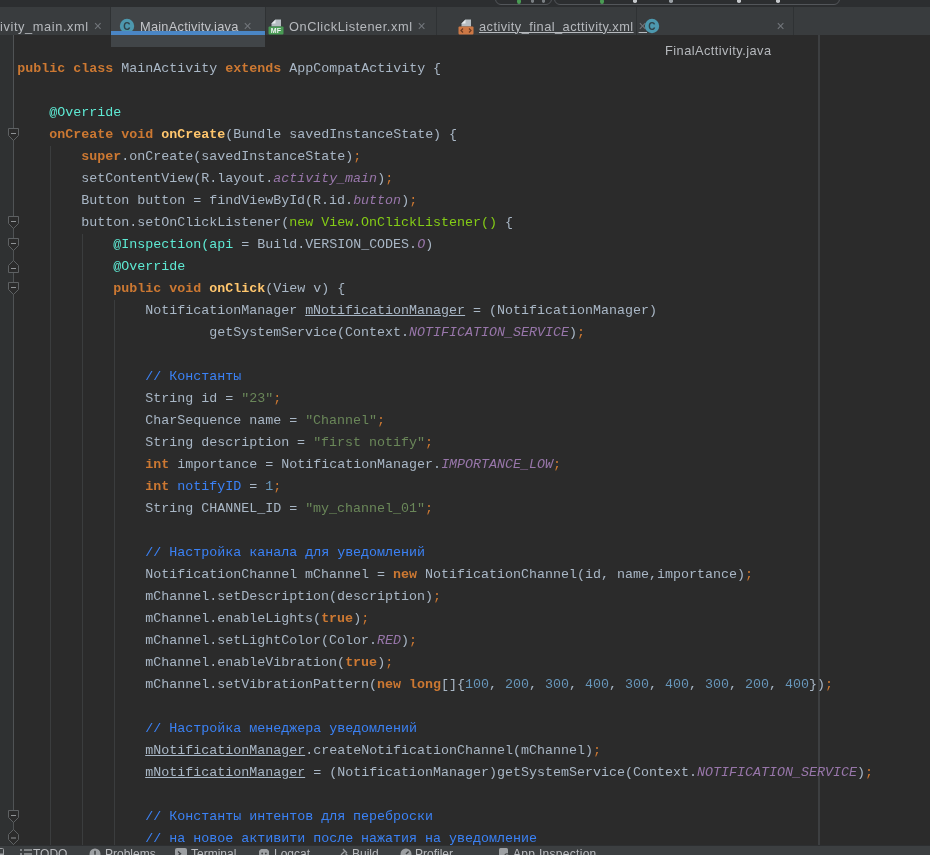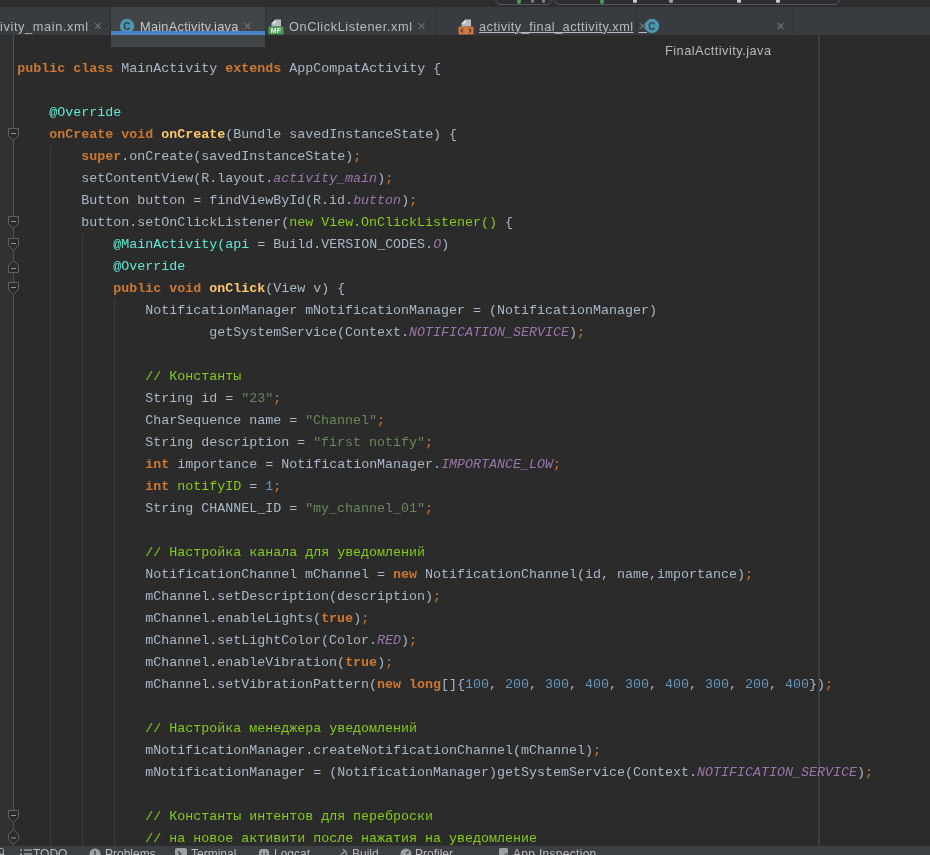--- a/index.html
+++ b/index.html
@@ -22,24 +22,24 @@
   #gutline{left:13px;top:35px;width:1px;height:810px;background:#505355;}
   #margin{left:818px;top:35px;width:2px;height:810px;background:#3d3f41;}
   pre#code{position:absolute;left:17.2px;top:58.2px;margin:0;
       font-family:"Liberation Mono",monospace;font-size:13.33px;line-height:22px;
       color:#a9b7c6;}
   .k{color:#cc7832;font-weight:bold;}
   .m{color:#ffc66d;font-weight:bold;}
   .a{color:#5eead4;}
   .s{color:#6a8759;}
   .n{color:#6897bb;}
-  .c{color:#84cc16;}
+  .c{color:#3b82f6;}
   .f{color:#9876aa;font-style:italic;}
   .g{color:#84cc16;}
-  .u{}
+  .u{text-decoration:underline;}
   .sc{color:#cc7832;}
   
   #statusbar{left:0;top:845px;width:930px;height:18px;background:#3c3f41;border-top:1px solid #2d2f31;}
   .sbi{position:absolute;top:1px;color:#bbbdc1;font-size:12px;}
   .sico{position:absolute;top:2px;}
 </style>
 </head>
 <body>
   <div class="abs" id="topbar">
     <div class="tbox" style="left:495px;width:55px;"></div>
@@ -108,21 +108,21 @@
   <div class="abs" style="left:113.5px;top:300.2px;width:1px;height:544.8px;background:#3b3d3e;"></div>
 
 <pre class="abs" id="code"><span class="k">public class</span> MainActivity <span class="k">extends</span> AppCompatActivity {
 
     <span class="a">@Override</span>
     <span class="k">onCreate void</span> <span class="m">onCreate</span>(Bundle savedInstanceState) {
         <span class="k">super</span>.onCreate(savedInstanceState)<span class="sc">;</span>
         setContentView(R.layout.<span class="f">activity_main</span>)<span class="sc">;</span>
         Button button = findViewById(R.id.<span class="f">button</span>)<span class="sc">;</span>
         button.setOnClickListener(<span class="g">new View.OnClickListener()</span> {
-            <span class="a">@MainActivity(api</span> = Build.VERSION_CODES.<span class="f">O</span>)
+            <span class="a">@Inspection(api</span> = Build.VERSION_CODES.<span class="f">O</span>)
             <span class="a">@Override</span>
             <span class="k">public void</span> <span class="m">onClick</span>(View v) {
                 NotificationManager <span class="u">mNotificationManager</span> = (NotificationManager)
                         getSystemService(Context.<span class="f">NOTIFICATION_SERVICE</span>)<span class="sc">;</span>
 
                 <span class="c">// Константы</span>
                 String id = <span class="s">"23"</span><span class="sc">;</span>
                 CharSequence name = <span class="s">"Channel"</span><span class="sc">;</span>
                 String description = <span class="s">"first notify"</span><span class="sc">;</span>
                 <span class="k">int</span> importance = NotificationManager.<span class="f">IMPORTANCE_LOW</span><span class="sc">;</span>

